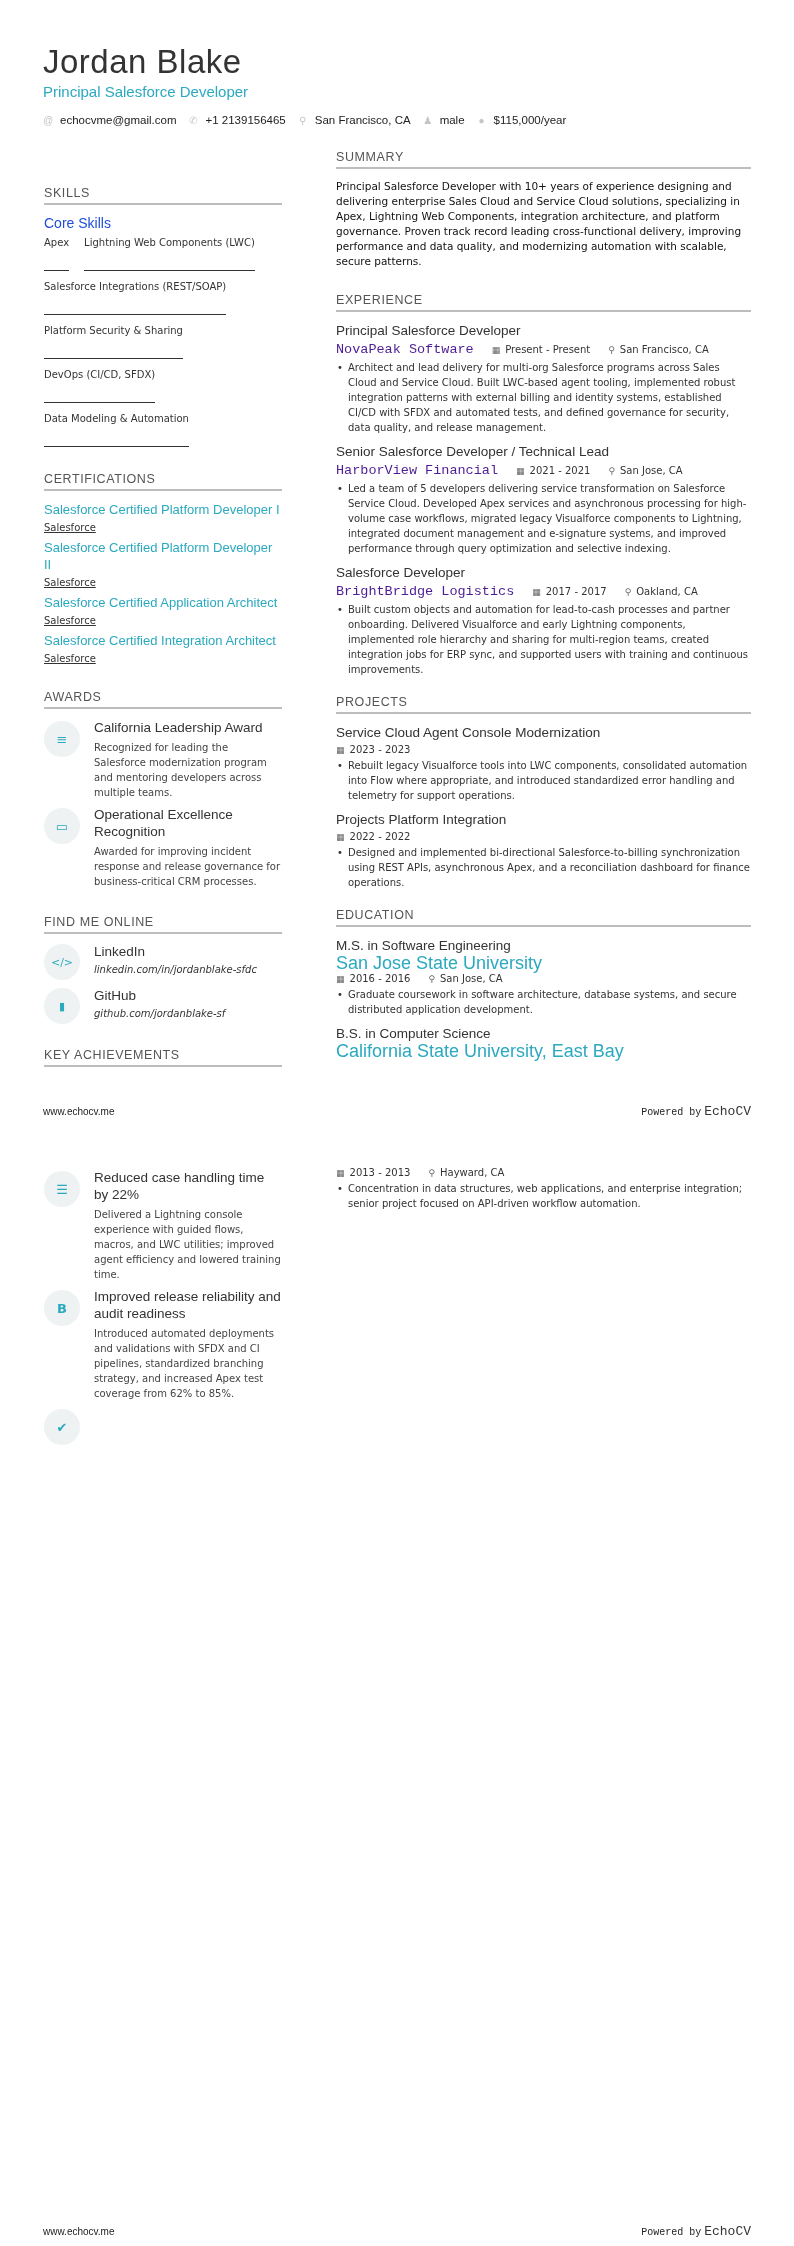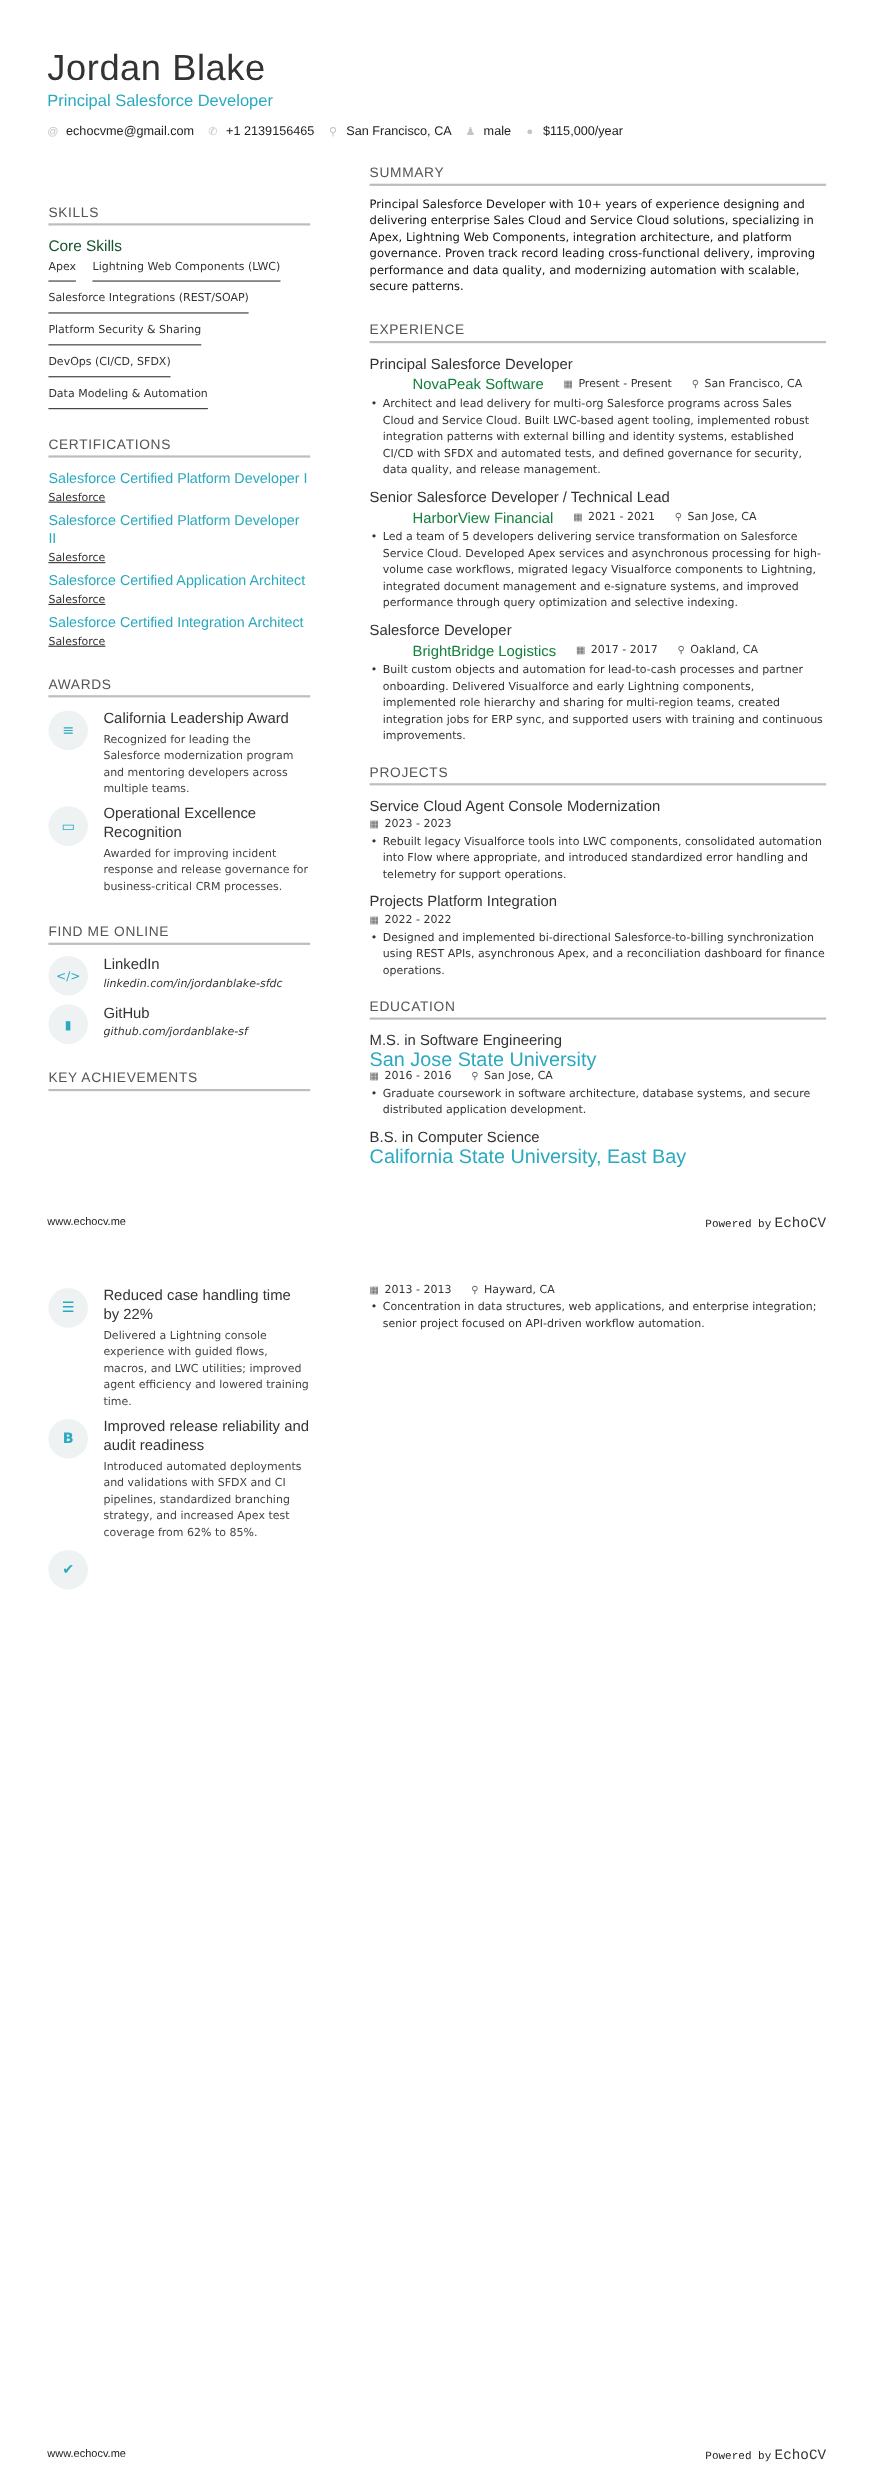--- a/index.html
+++ b/index.html
@@ -16,43 +16,43 @@
   .title { font-family: "Liberation Sans", sans-serif; font-size: 15px; color: #2ba9bf; margin-top: 1px; }
   .contacts { display: flex; align-items: center; margin-top: 14px; font-size: 11px; color: #222; }
   .contact { display: flex; align-items: center; margin-right: 12px; font-family: "Liberation Sans", sans-serif; font-size: 11.5px; }
   .contact .ic { color: #c4c4c4; margin-right: 7px; font-size: 10px; width: 10px; text-align: center; }
 
   .col-left { position: absolute; left: 44px; width: 238px; }
   .col-right { position: absolute; left: 336px; width: 415px; }
 
   .sec-title { font-family: "Liberation Sans", sans-serif; font-size: 12.5px; color: #555; letter-spacing: 0.6px; text-transform: uppercase; padding-bottom: 3px; border-bottom: 2px solid #bdbdbd; margin-bottom: 10px; }
 
-  .core-title { font-family: "Liberation Sans", sans-serif; font-size: 14px; color: #14532d; margin-bottom: 3px; }
+  .core-title { font-family: "Liberation Sans", sans-serif; font-size: 14px; color: #1d4ed8; margin-bottom: 3px; }
   .skills { display: flex; flex-wrap: wrap; }
-  .skill { font-family: "DejaVu Sans", sans-serif; font-size: 10px; color: #333; padding: 3px 0 6px; border-bottom: 1px solid #333; margin-right: 15px; margin-bottom: 7px; line-height: 12px; }
+  .skill { font-family: "DejaVu Sans", sans-serif; font-size: 10px; color: #333; padding: 3px 0 21px; border-bottom: 1px solid #333; margin-right: 15px; margin-bottom: 7px; line-height: 12px; }
 
   .cert-name { font-family: "Liberation Sans", sans-serif; font-size: 13px; color: #2ba9bf; line-height: 17px; }
   .cert-issuer { font-size: 10px; color: #333; margin: 4px 0 6px; text-decoration: underline; }
 
   .award { display: flex; margin-bottom: 6px; }
   .award .circle { width: 36px; height: 36px; border-radius: 50%; background: #eef2f3; flex: none; display: flex; align-items: center; justify-content: center; color: #2ba9bf; font-size: 13px; margin-right: 14px; margin-top: 2px; }
   .award .body { flex: 1; }
   .award .a-title { font-family: "Liberation Sans", sans-serif; font-size: 13.5px; color: #333; line-height: 17px; }
   .award .a-desc { font-size: 10px; color: #444; line-height: 15px; margin-top: 4px; }
 
   .online { display: flex; margin-bottom: 8px; }
   .online .circle { width: 36px; height: 36px; border-radius: 50%; background: #eef2f3; flex: none; display: flex; align-items: center; justify-content: center; color: #2ba9bf; font-size: 11px; margin-right: 14px; }
   .online .o-title { font-family: "Liberation Sans", sans-serif; font-size: 13.5px; color: #333; }
   .online .o-url { font-size: 10px; color: #333; margin-top: 5px; font-style: italic; }
 
   .summary { font-size: 10.5px; line-height: 15px; color: #111; }
 
   .job-title { font-family: "Liberation Sans", sans-serif; font-size: 13.5px; color: #333; line-height: 18px; }
   .job-meta { display: flex; align-items: center; margin-top: 2px; }
-  .company { font-family: Liberation Sans, sans-serif; font-size: 13.5px; color: #15803d; margin-right: 18px; margin-left: 39px; }
+  .company { font-family: Liberation Mono, monospace; font-size: 13.5px; color: #4c1d95; margin-right: 18px; }
   .meta-item { display: flex; align-items: center; font-size: 10px; color: #333; margin-right: 18px; }
   .meta-item .ic { color: #666; font-size: 9px; margin-right: 5px; }
   .bullets { list-style: none; margin-top: 3px; margin-bottom: 8px; }
   .bullets li { position: relative; padding-left: 12px; font-size: 10px; line-height: 15px; color: #333; }
   .bullets li::before { content: "•"; position: absolute; left: 1px; top: 0; color: #333; }
 
   .proj-title { font-family: "Liberation Sans", sans-serif; font-size: 13.5px; color: #333; line-height: 18px; }
   .edu-school { font-family: "Liberation Sans", sans-serif; font-size: 18px; color: #2ba9bf; line-height: 16px; }
 
   .footer { position: absolute; left: 43px; right: 43px; display: flex; justify-content: space-between; align-items: center; font-family: "Liberation Sans", sans-serif; }

